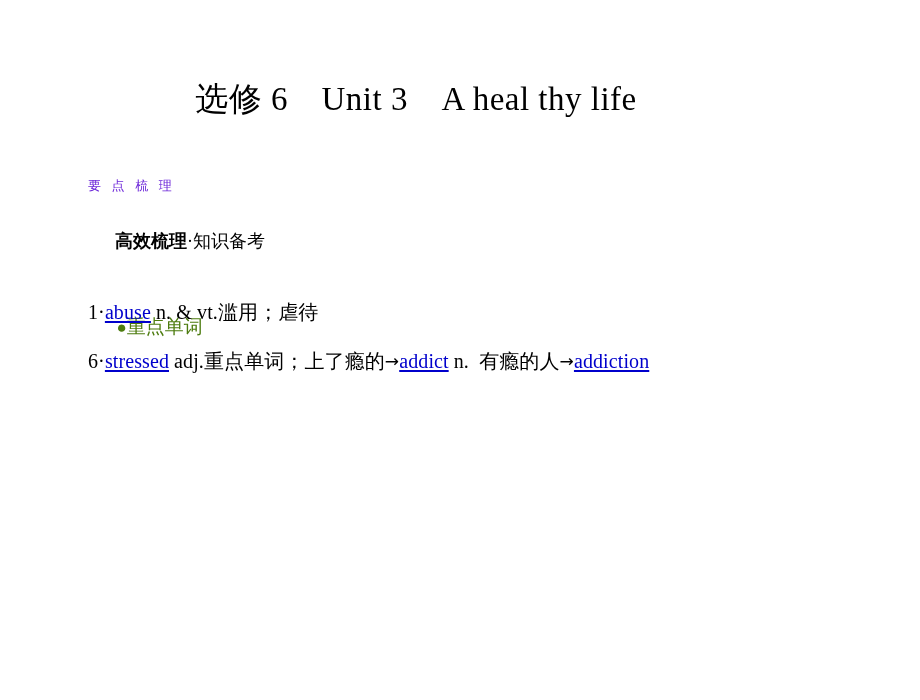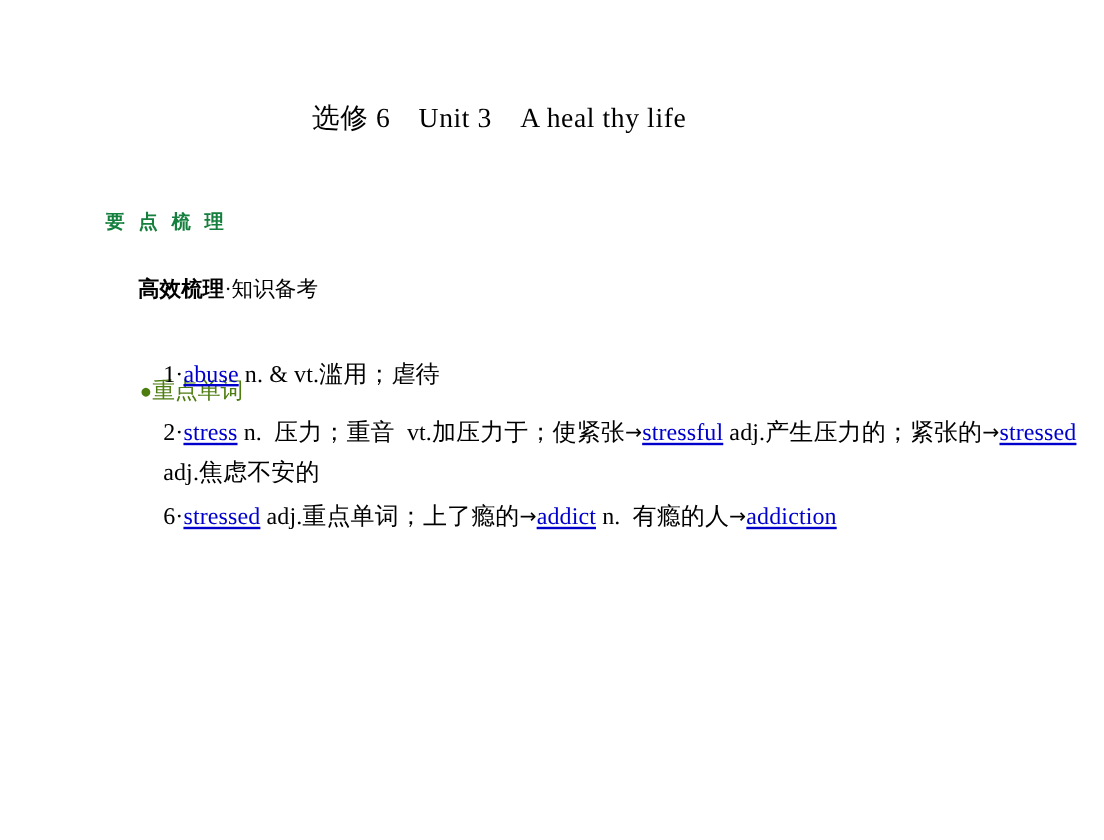--- a/index.html
+++ b/index.html
@@ -24,41 +24,41 @@
   }
 
   
   .slide-title {
     position: absolute;
     left: 0;
     top: 78px;
     width: 832px;
     text-align: center;
     font-family: "Liberation Serif", "DejaVu Serif", serif;
-    font-size: 23px;
+    font-size: 33px;
     line-height: 42px;
     letter-spacing: 0.5px;
     color: #000000;
     white-space: pre;
   }
 
   
   .headings {
     position: absolute;
     left: 88px;
     top: 172px;
     width: 790px;
   }
   .heading-main {
     font-family: "Liberation Sans", "DejaVu Sans", sans-serif;
-    font-weight: bold;
-    font-size: 16px;
+    font-weight: normal;
+    font-size: 13px;
     line-height: 27px;
     letter-spacing: 3.5px;
-    color: #15803d;
+    color: #6d28d9;
     white-space: pre;
   }
   .heading-sub {
     font-size: 18px;
     line-height: 28px;
     color: #000000;
     white-space: pre;
   }
   .heading-sub .sub-bold {
     font-family: "Liberation Sans", "DejaVu Sans", sans-serif;
@@ -78,21 +78,20 @@
   .heading-bullet .dot {
     font-size: 17px;
   }
 
   
   .entries {
     position: absolute;
     left: 88px;
     top: 296px;
     width: 770px;
-    margin-left: 48px;
   }
   .entry {
     font-family: "Liberation Serif", "DejaVu Serif", serif;
     font-size: 20px;
     color: #000000;
     margin-bottom: 16px;
     letter-spacing: 0.1px;
   }
   .entry.tight {
     margin-bottom: 4px;
@@ -136,23 +135,20 @@
       <span class="dot">●</span><span>重点单词</span>
     </div>
   </div>
 
   <div class="entries">
 
     <div class="entry">
       <div class="entry-line"><span class="num">1</span><span class="num">·</span><span class="kw">abuse</span><span class="pos"> n. &amp; vt.滥用；虐待</span></div>
     </div>
 
-    <div class="entry tight">
-      <div class="entry-line"><span class="num">2</span><span class="num">·</span><span class="kw">stress</span><span class="pos"> n.  压力；重音  vt.加压力于；使紧张</span><span class="arrow">→</span><span class="kw">stressful</span><span class="pos"> adj.产生压力的；紧张的</span><span class="arrow">→</span><span class="kw">stressed</span><span class="pos"> adj.焦虑不安的</span></div>
-    </div>
 
 
 
 
     <div class="entry">
       <div class="entry-line"><span class="num">6</span><span class="num">·</span><span class="kw">stressed</span><span class="pos"> adj.重点单词；上了瘾的</span><span class="arrow">→</span><span class="kw">addict</span><span class="pos"> n.  有瘾的人</span><span class="arrow">→</span><span class="kw">addiction</span></div>
     </div>
 
   </div>
 

